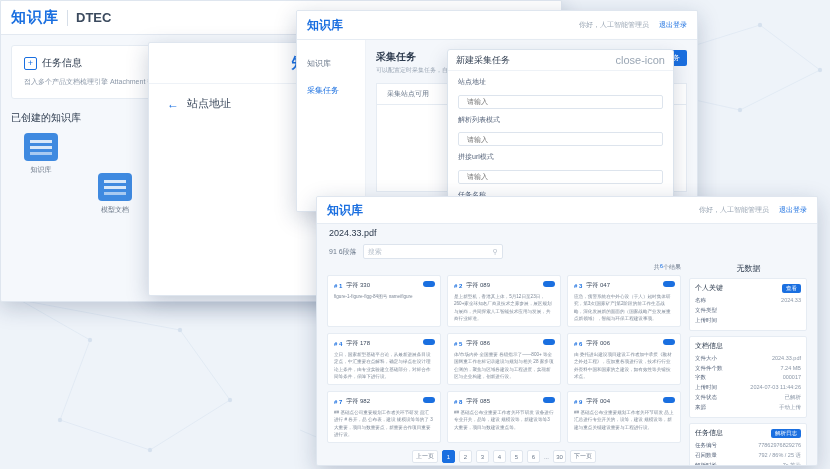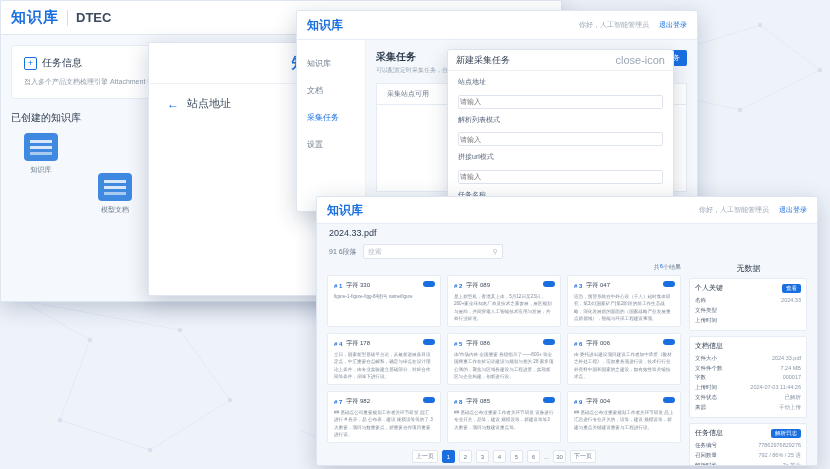--- a/index.html
+++ b/index.html
@@ -57,21 +57,21 @@
   .tk-tablehead span{flex:1;padding-left:10px;}
   .tk-blank{background:#fff;border:1px solid #e6ecf3;border-top:none;height:86px;}
 
   
   .modal{position:absolute;left:150px;top:38px;width:225px;background:#fff;border:1px solid #dbe3ec;box-shadow:0 8px 20px rgba(20,40,80,.18);border-radius:3px;}
   .modal-h{height:20px;display:flex;align-items:center;justify-content:space-between;padding:0 8px;font-size:9px;color:#2c3a4d;border-bottom:1px solid #eef2f7;}
   .modal-x{color:#9aa6b4;font-size:11px;cursor:pointer;}
   .modal-b{padding:6px 10px 8px;}
   .fld{margin-bottom:6px;}
   .fld label{display:block;font-size:7px;color:#55637a;margin-bottom:3px;}
-  .fld input{width:100%;height:14px;border:1px solid #dde4ed;border-radius:2px;box-sizing:border-box;font-size:7px;color:#b9c2cd;padding:0 1px;background:#fff;}
+  .fld input{width:100%;height:14px;border:1px solid #dde4ed;border-radius:2px;box-sizing:border-box;font-size:7px;color:#b9c2cd;padding:0 8px;background:#fff;}
 
   
   #win-pdf{left:316px;top:196px;width:500px;height:268px;background:#f4f7fb;}
   .pdf-top{height:26px;background:#fff;border-bottom:1px solid #e6ecf3;display:flex;align-items:center;justify-content:space-between;padding:0 10px;}
   .pdf-top .l{font-size:12px;font-weight:bold;color:#1a6fe0;}
   .pdf-top .r{font-size:7px;color:#9aa6b4;}
   .pdf-top .r .lnk{color:#1a6fe0;margin-left:8px;}
   .pdf-sub{height:18px;display:flex;align-items:center;padding:0 12px;font-size:9px;color:#2c3a4d;}
   .pdf-tools{display:flex;align-items:center;gap:6px;padding:2px 12px 4px;}
   .pdf-tools .lab{font-size:7px;color:#6c7a8c;}
@@ -179,23 +179,21 @@
   <div class="tk-top">
     <span class="l">知识库</span>
     <span class="c">
       <span>你好，人工智能管理员</span>
       <span class="on">退出登录</span>
     </span>
   </div>
   <div class="tk-body">
     <div class="tk-side">
       <div>知识库</div>
-      <div>文档</div>
       <div class="sel">采集任务</div>
-      <div>设置</div>
     </div>
     <div class="tk-main">
       <button class="tk-btn">新建采集任务</button>
       <h4>采集任务</h4>
       <p>可以配置定时采集任务，自动采集数据源数据入库</p>
       <div class="tk-tablehead">
         <span>采集站点可用</span>
         <span>状态</span>
         <span>操作</span>
       </div>

